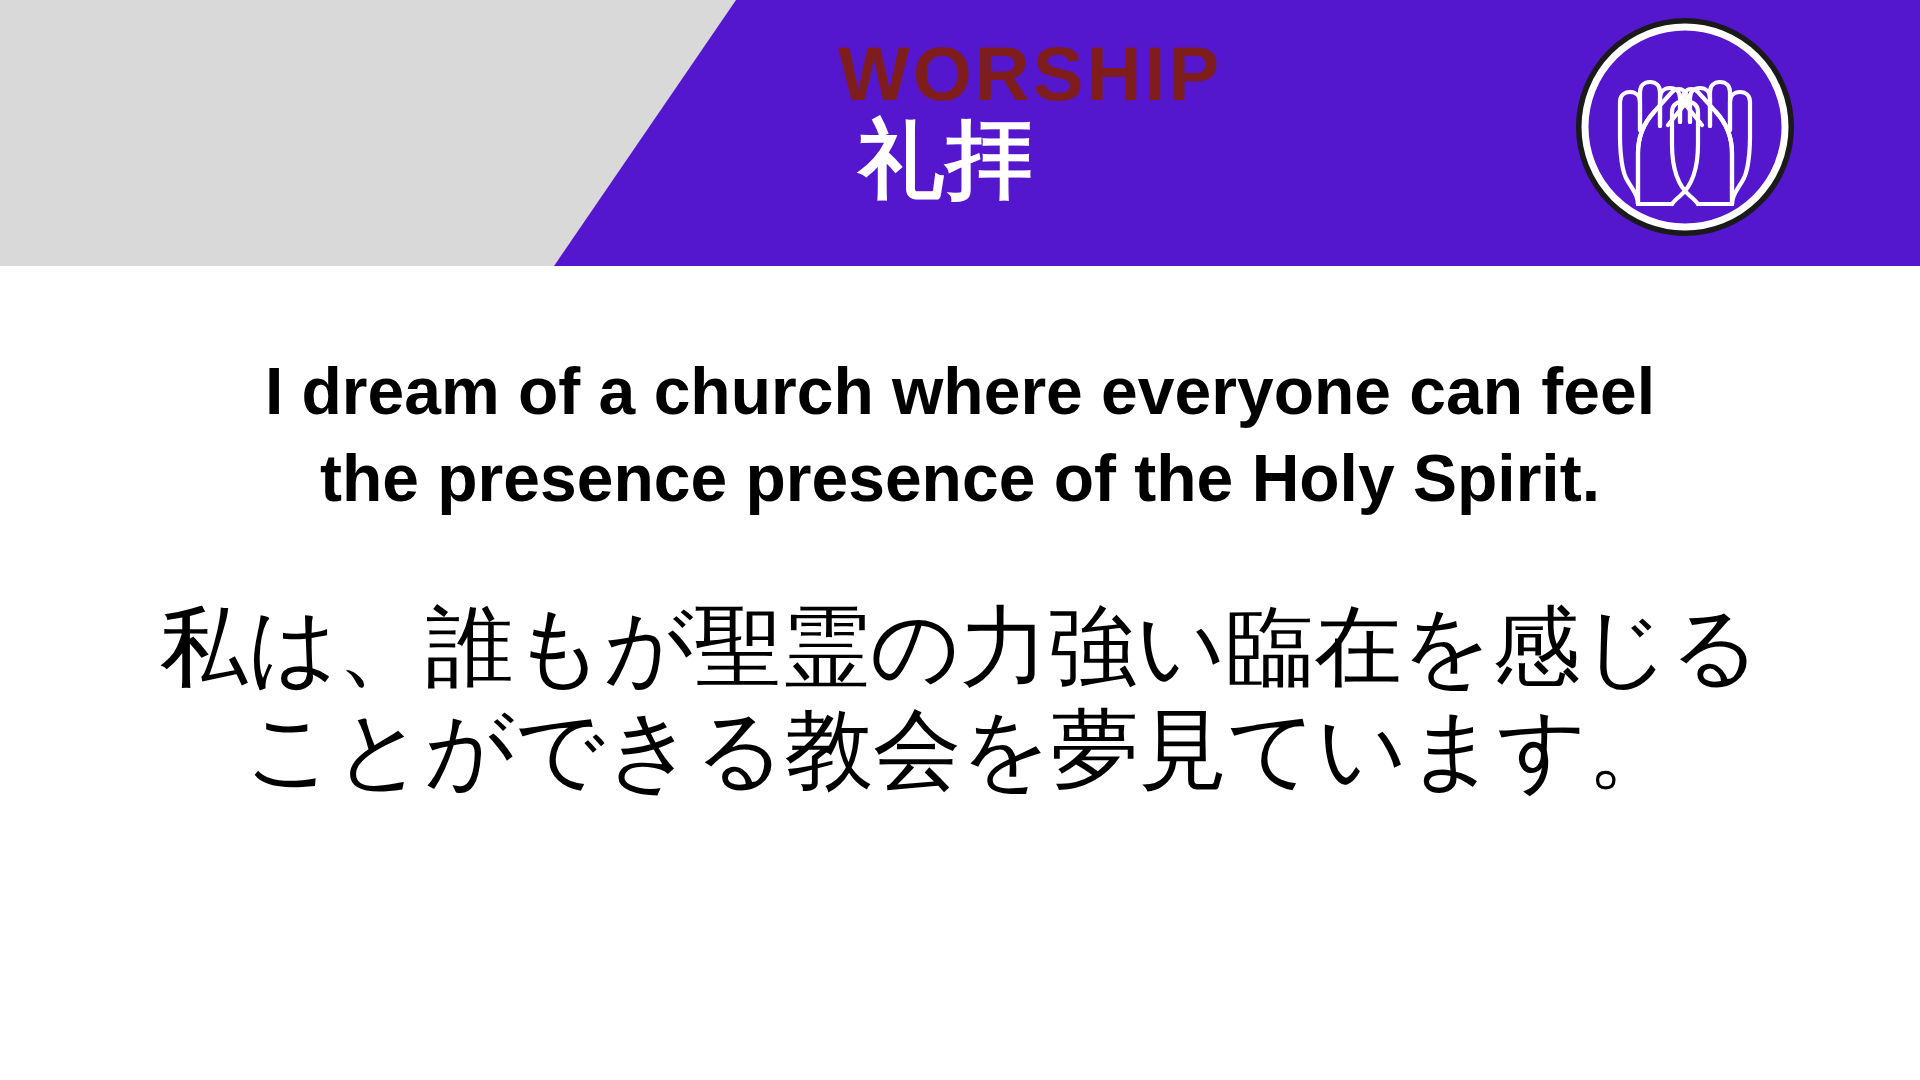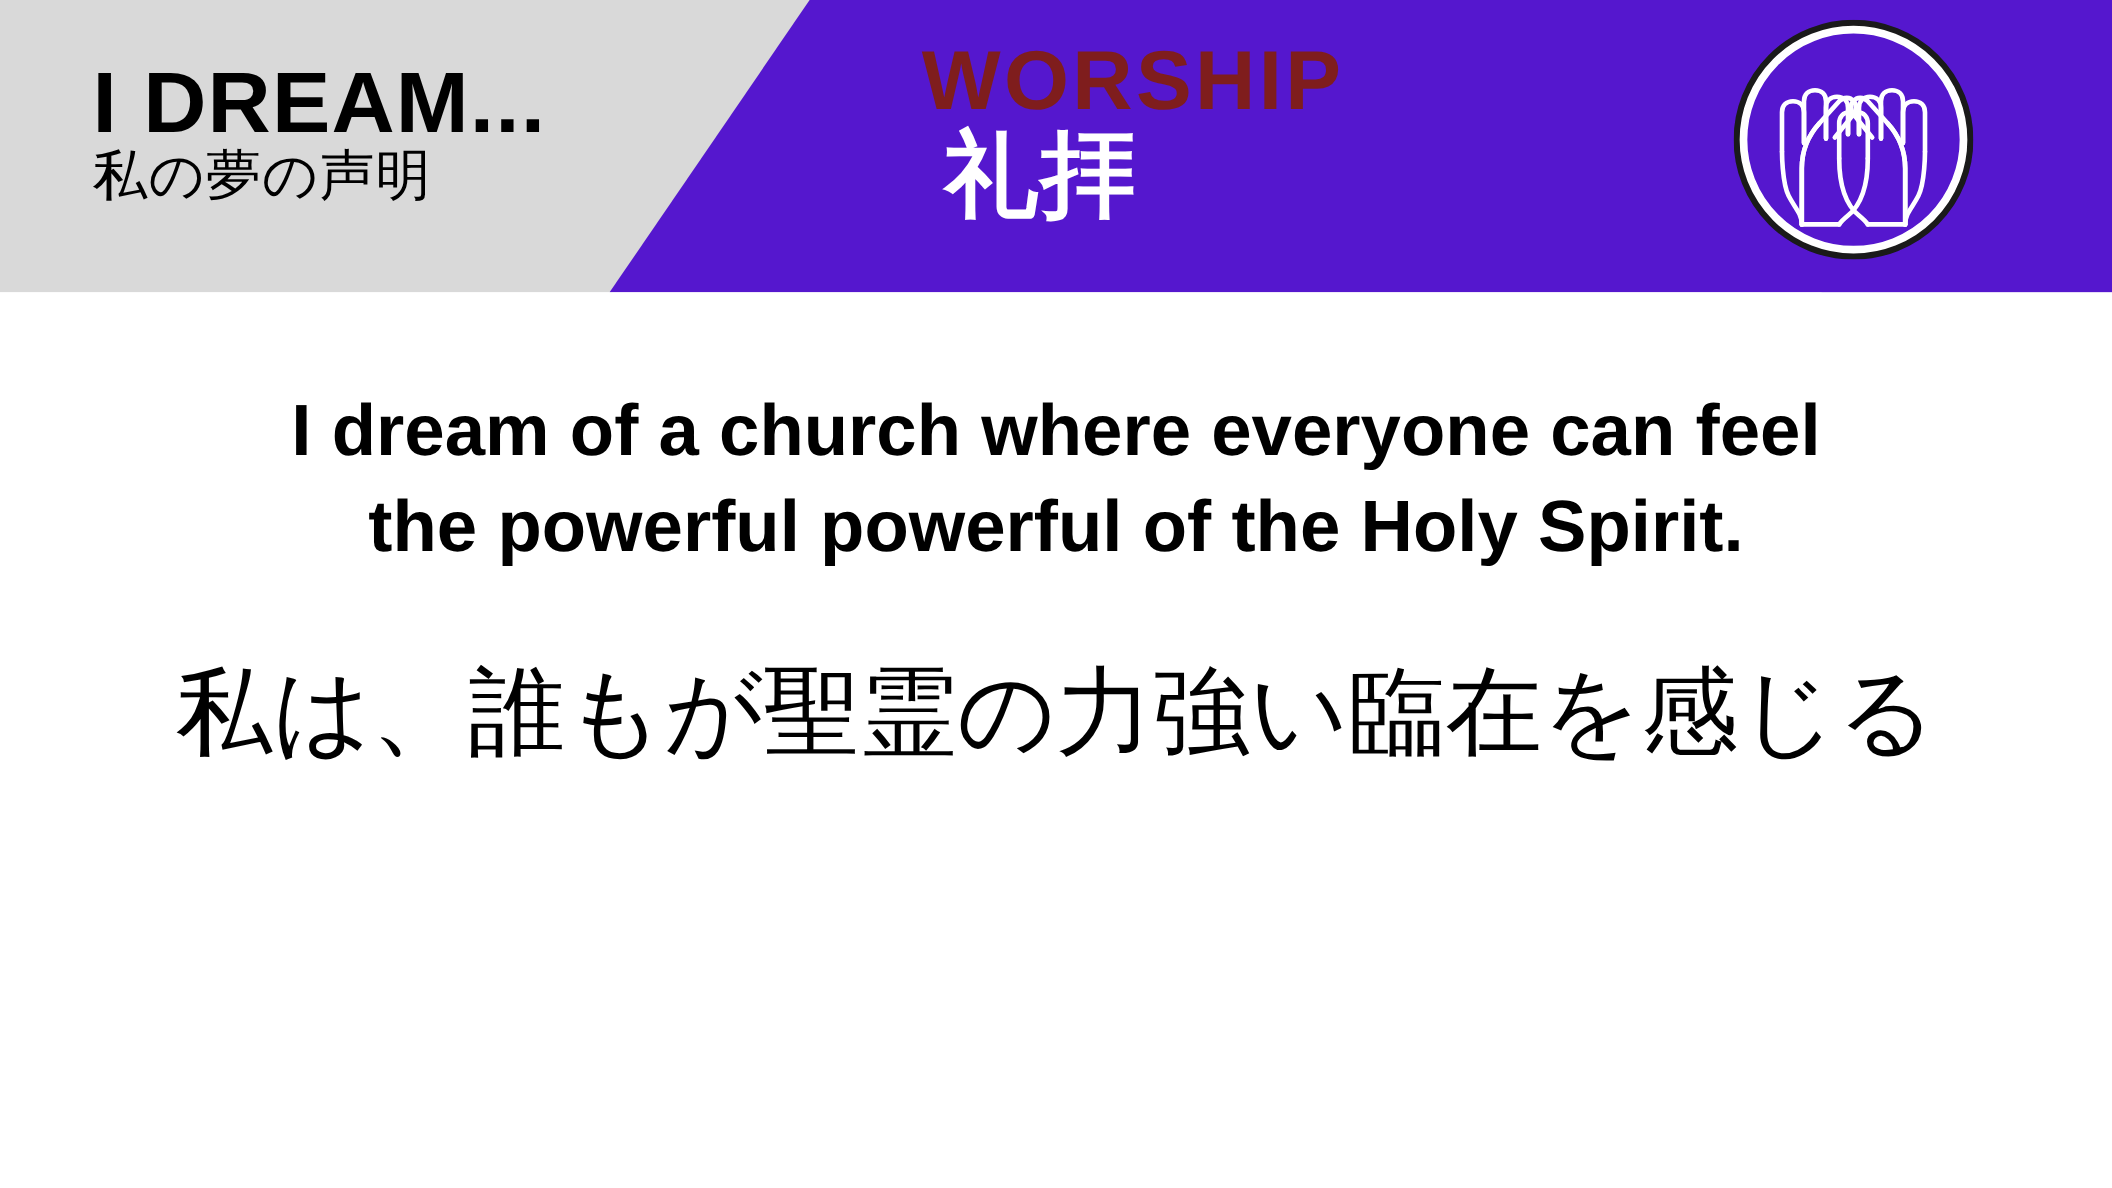--- a/index.html
+++ b/index.html
@@ -163,24 +163,20 @@
 </head>
 <body>
 
 <div id="slide">
 
   <div class="header">
 
     <div class="header-grey"></div>
     <div class="header-purple"></div>
 
-    <div class="title-block">
-      <div class="title-en">I DREAM...</div>
-      <div class="title-jp">私の夢の声明</div>
-    </div>
 
     <div class="worship-block">
       <div class="worship-en">WORSHIP</div>
       <div class="worship-jp">礼拝</div>
     </div>
 
     <div class="hands-badge">
       <svg width="218" height="218" viewBox="0 0 218 218" aria-hidden="true">
         <circle cx="109" cy="109" r="105" fill="#5517ce" stroke="#1a1a1a" stroke-width="8"></circle>
         <circle cx="109" cy="109" r="100" fill="#5517ce" stroke="#ffffff" stroke-width="7"></circle>
@@ -209,22 +205,23 @@
           <path d="M156 186 L122 186"></path>
         </g>
       </svg>
     </div>
   </div>
 
   <div class="body-area">
 
     <div class="english-block">
       <div class="en-line">I dream of a church where everyone can feel</div>
-      <div class="en-line">the powerful powerful of the Holy Spirit.</div>
+      <div class="en-line">the presence presence of the Holy Spirit.</div>
     </div>
 
     <div class="japanese-block">
       <div class="jp-line">私は、誰もが聖霊の力強い臨在を感じる</div>
+      <div class="jp-line">ことができる教会を夢見ています。</div>
     </div>
 
   </div>
 
 </div>
 
 </body></html>

